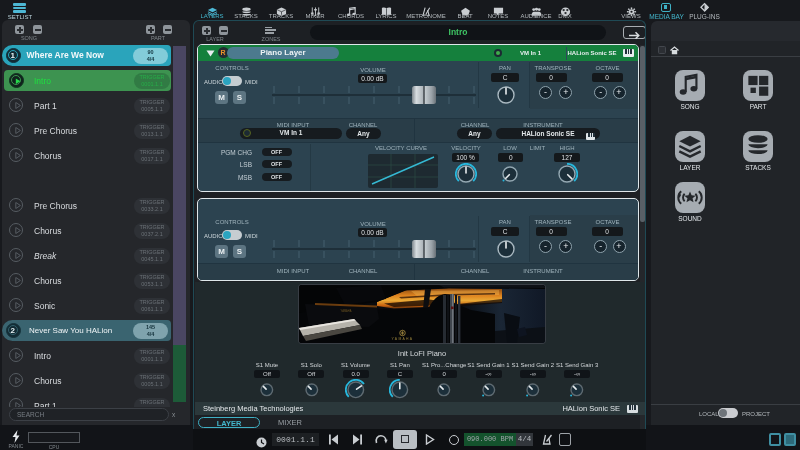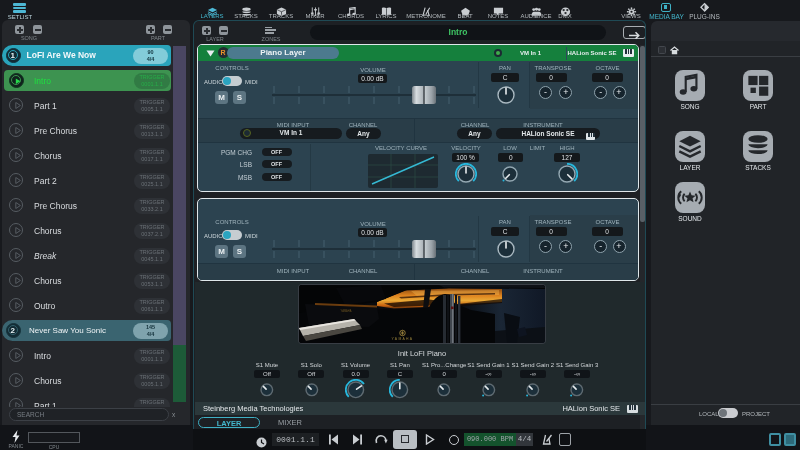--- a/index.html
+++ b/index.html
@@ -29,21 +29,21 @@
     </div>
 <div class="abs" style="left:163px;top:25px;width:9px;height:9px;background:#8f959b;border-radius:2px;">
       <div style="position:absolute;left:1.5px;top:3.5px;width:6px;height:2px;background:#2a2d31;"></div>
     </div>
 <div class="abs" style="left:139px;top:34.5px;width:38px;text-align:center;color:#82888d;font-size:5.5px;">PART</div>
 <div class="abs" style="left:2px;top:44px;width:184px;height:363px;overflow:hidden;">
 <div class="abs" style="left:0px;top:1px;width:169px;height:21px;background:#2aa4bb;border-radius:11px 4px 4px 11px;">
 <div class="abs" style="left:3.5px;top:2.5px;width:15px;height:15px;border:1.3px solid #10303c;border-radius:50%;background:#132b34;">
           <div class="abs" style="left:1px;top:1px;width:10.4px;height:10.4px;border:1px solid #2aa4bb;border-radius:50%;color:#e8f4f7;font-size:8px;font-weight:bold;text-align:center;line-height:10.5px;">1</div>
         </div>
-<div class="abs" style="left:24.5px;top:5px;color:#f2f8fa;font-size:8.5px;font-weight:bold;">LoFI Are We Now</div>
+<div class="abs" style="left:24.5px;top:5px;color:#f2f8fa;font-size:8.5px;font-weight:bold;">Where Are We Now</div>
 <div class="abs" style="left:131px;top:2.5px;width:35px;height:16px;background:#83ccd9;border-radius:8px;color:#123740;font-size:5.5px;font-weight:bold;text-align:center;line-height:7px;padding-top:1.5px;">90<br>4/4</div>
 </div>
 <div class="abs" style="left:2px;top:26px;width:167px;height:21px;background:#3d9350;border-radius:4px;">
 <div class="abs" style="left:5px;top:2.5px;width:15px;height:15px;border:1.3px solid #123220;border-radius:50%;background:#10231d;">
           <div class="abs" style="left:1px;top:1px;width:10.4px;height:10.4px;border:1px solid #3d9350;border-radius:50%;"></div>
 <svg class="abs" style="left:5.2px;top:4.3px;" width="6" height="6.5" viewBox="0 0 6 6.5">
             <path d="M0.8 0.5 L5.5 3.25 L0.8 6 Z" fill="#26d94c"></path>
           </svg>
         </div>
 <div class="abs" style="left:30px;top:5.5px;color:#1fdf41;font-size:8.5px;">Intro</div>
@@ -69,29 +69,20 @@
 </div>
 <div class="abs" style="left:2px;top:101px;width:167px;height:21px;">
 <div class="abs" style="left:5px;top:2.5px;width:14px;height:14px;border:1.2px solid #565c62;border-radius:50%;">
 <svg class="abs" style="left:4.5px;top:3.5px;" width="6" height="7" viewBox="0 0 6 7">
             <path d="M0.8 0.5 L5.4 3.5 L0.8 6.5 Z" fill="none" stroke="#565c62" stroke-width="1"></path>
           </svg>
         </div>
 <div class="abs" style="left:30px;top:5.5px;color:#dadde0;font-size:8.5px;">Chorus</div>
 <div class="abs" style="left:130px;top:2.5px;width:36px;height:16px;background:#2e3136;border-radius:8px;color:#6b7177;font-size:5.5px;text-align:center;line-height:7px;padding-top:1.5px;">TRIGGER<br>0017.1.1</div>
 </div>
-<div class="abs" style="left:2px;top:126px;width:167px;height:21px;">
-<div class="abs" style="left:5px;top:2.5px;width:14px;height:14px;border:1.2px solid #565c62;border-radius:50%;">
-<svg class="abs" style="left:4.5px;top:3.5px;" width="6" height="7" viewBox="0 0 6 7">
-            <path d="M0.8 0.5 L5.4 3.5 L0.8 6.5 Z" fill="none" stroke="#565c62" stroke-width="1"></path>
-          </svg>
-        </div>
-<div class="abs" style="left:30px;top:5.5px;color:#dadde0;font-size:8.5px;">Part 2</div>
-<div class="abs" style="left:130px;top:2.5px;width:36px;height:16px;background:#2e3136;border-radius:8px;color:#6b7177;font-size:5.5px;text-align:center;line-height:7px;padding-top:1.5px;">TRIGGER<br>0025.1.1</div>
-</div>
 <div class="abs" style="left:2px;top:151px;width:167px;height:21px;">
 <div class="abs" style="left:5px;top:2.5px;width:14px;height:14px;border:1.2px solid #565c62;border-radius:50%;">
 <svg class="abs" style="left:4.5px;top:3.5px;" width="6" height="7" viewBox="0 0 6 7">
             <path d="M0.8 0.5 L5.4 3.5 L0.8 6.5 Z" fill="none" stroke="#565c62" stroke-width="1"></path>
           </svg>
         </div>
 <div class="abs" style="left:30px;top:5.5px;color:#dadde0;font-size:8.5px;">Pre Chorus</div>
 <div class="abs" style="left:130px;top:2.5px;width:36px;height:16px;background:#2e3136;border-radius:8px;color:#6b7177;font-size:5.5px;text-align:center;line-height:7px;padding-top:1.5px;">TRIGGER<br>0033.2.1</div>
 </div>
 <div class="abs" style="left:2px;top:176px;width:167px;height:21px;">
@@ -120,28 +111,28 @@
         </div>
 <div class="abs" style="left:30px;top:5.5px;color:#dadde0;font-size:8.5px;">Chorus</div>
 <div class="abs" style="left:130px;top:2.5px;width:36px;height:16px;background:#2e3136;border-radius:8px;color:#6b7177;font-size:5.5px;text-align:center;line-height:7px;padding-top:1.5px;">TRIGGER<br>0053.1.1</div>
 </div>
 <div class="abs" style="left:2px;top:251px;width:167px;height:21px;">
 <div class="abs" style="left:5px;top:2.5px;width:14px;height:14px;border:1.2px solid #565c62;border-radius:50%;">
 <svg class="abs" style="left:4.5px;top:3.5px;" width="6" height="7" viewBox="0 0 6 7">
             <path d="M0.8 0.5 L5.4 3.5 L0.8 6.5 Z" fill="none" stroke="#565c62" stroke-width="1"></path>
           </svg>
         </div>
-<div class="abs" style="left:30px;top:5.5px;color:#dadde0;font-size:8.5px;">Outro</div>
+<div class="abs" style="left:30px;top:5.5px;color:#dadde0;font-size:8.5px;">Sonic</div>
 <div class="abs" style="left:130px;top:2.5px;width:36px;height:16px;background:#2e3136;border-radius:8px;color:#6b7177;font-size:5.5px;text-align:center;line-height:7px;padding-top:1.5px;">TRIGGER<br>0061.1.1</div>
 </div>
 <div class="abs" style="left:0px;top:276px;width:169px;height:21px;background:#3a6470;border-radius:11px 4px 4px 11px;">
 <div class="abs" style="left:3.5px;top:2.5px;width:15px;height:15px;border:1.3px solid #15333c;border-radius:50%;background:#132b34;">
           <div class="abs" style="left:1px;top:1px;width:10.4px;height:10.4px;border:1px solid #32606c;border-radius:50%;color:#e8f4f7;font-size:8px;font-weight:bold;text-align:center;line-height:10.5px;">2</div>
         </div>
-<div class="abs" style="left:27px;top:5.5px;color:#eef3f5;font-size:8px;">Never Saw You Sonic</div>
+<div class="abs" style="left:27px;top:5.5px;color:#eef3f5;font-size:8px;">Never Saw You HALion</div>
 <div class="abs" style="left:131px;top:2.5px;width:35px;height:16px;background:#7fa3ad;border-radius:8px;color:#15333c;font-size:5.5px;font-weight:bold;text-align:center;line-height:7px;padding-top:1.5px;">145<br>4/4</div>
 </div>
 <div class="abs" style="left:2px;top:301px;width:167px;height:21px;">
 <div class="abs" style="left:5px;top:2.5px;width:14px;height:14px;border:1.2px solid #565c62;border-radius:50%;">
 <svg class="abs" style="left:4.5px;top:3.5px;" width="6" height="7" viewBox="0 0 6 7">
             <path d="M0.8 0.5 L5.4 3.5 L0.8 6.5 Z" fill="none" stroke="#565c62" stroke-width="1"></path>
           </svg>
         </div>
 <div class="abs" style="left:30px;top:5.5px;color:#dadde0;font-size:8.5px;">Intro</div>
 <div class="abs" style="left:130px;top:2.5px;width:36px;height:16px;background:#2e3136;border-radius:8px;color:#6b7177;font-size:5.5px;text-align:center;line-height:7px;padding-top:1.5px;">TRIGGER<br>0001.1.1</div>

